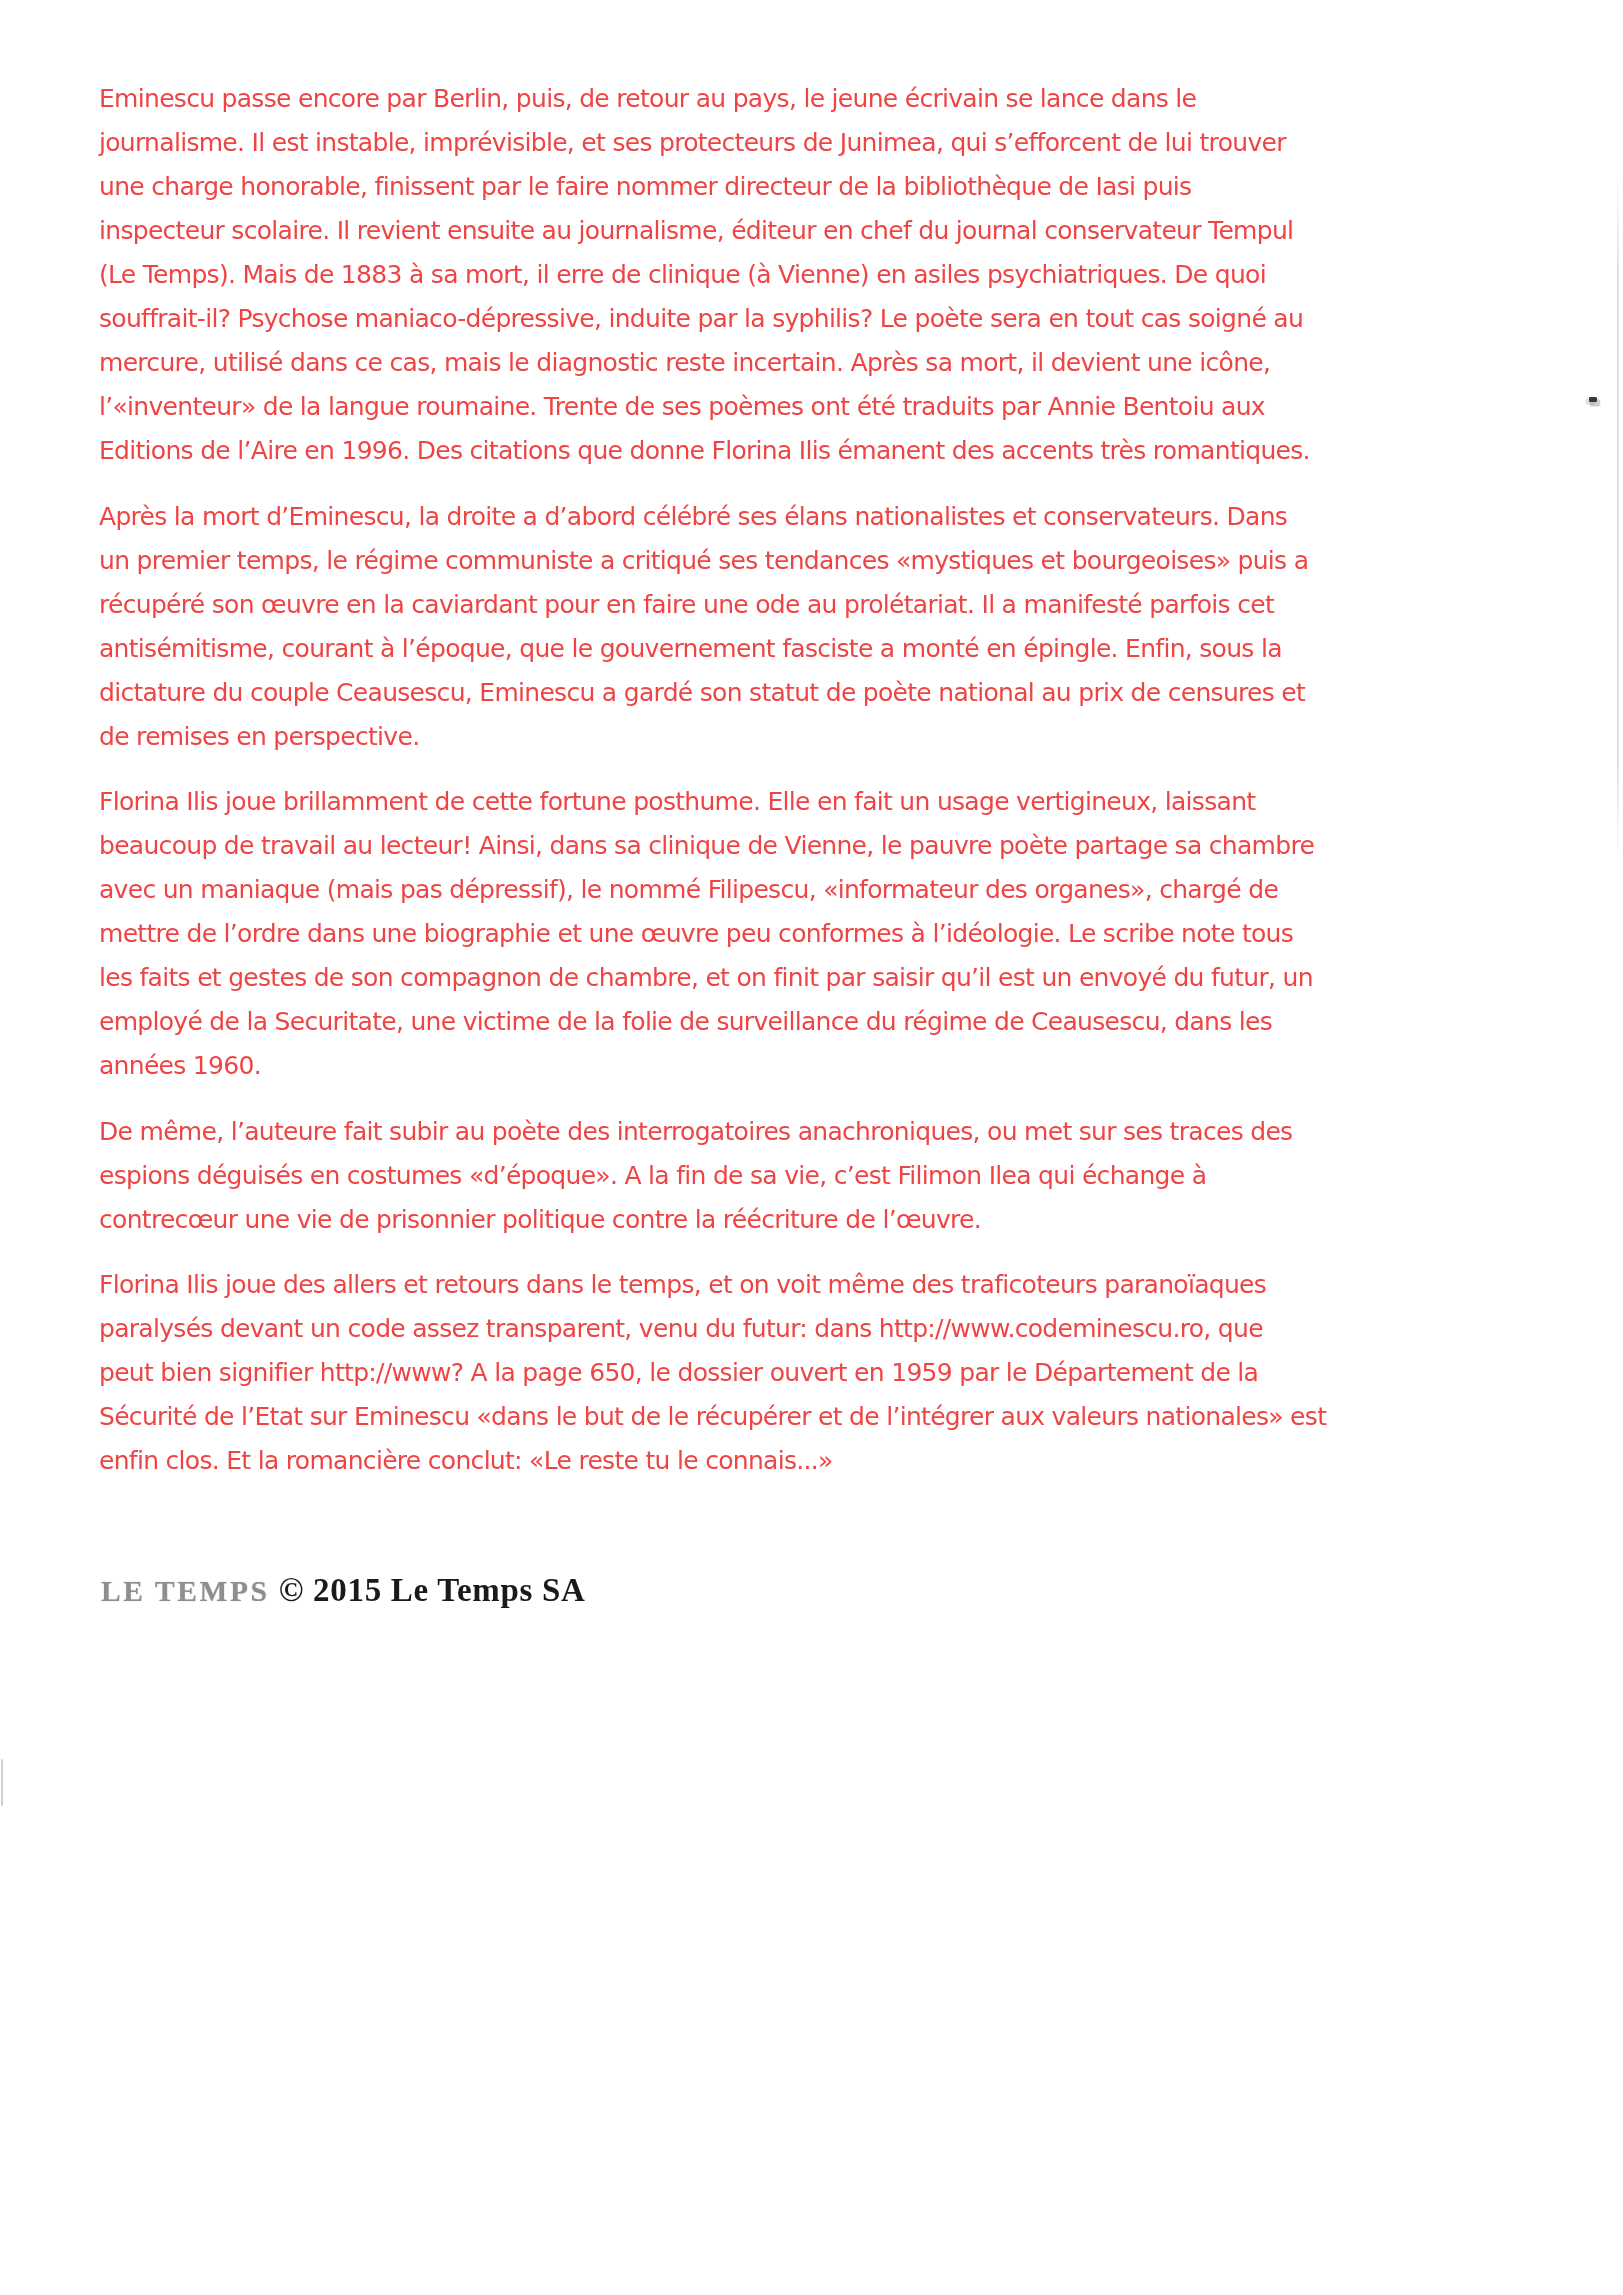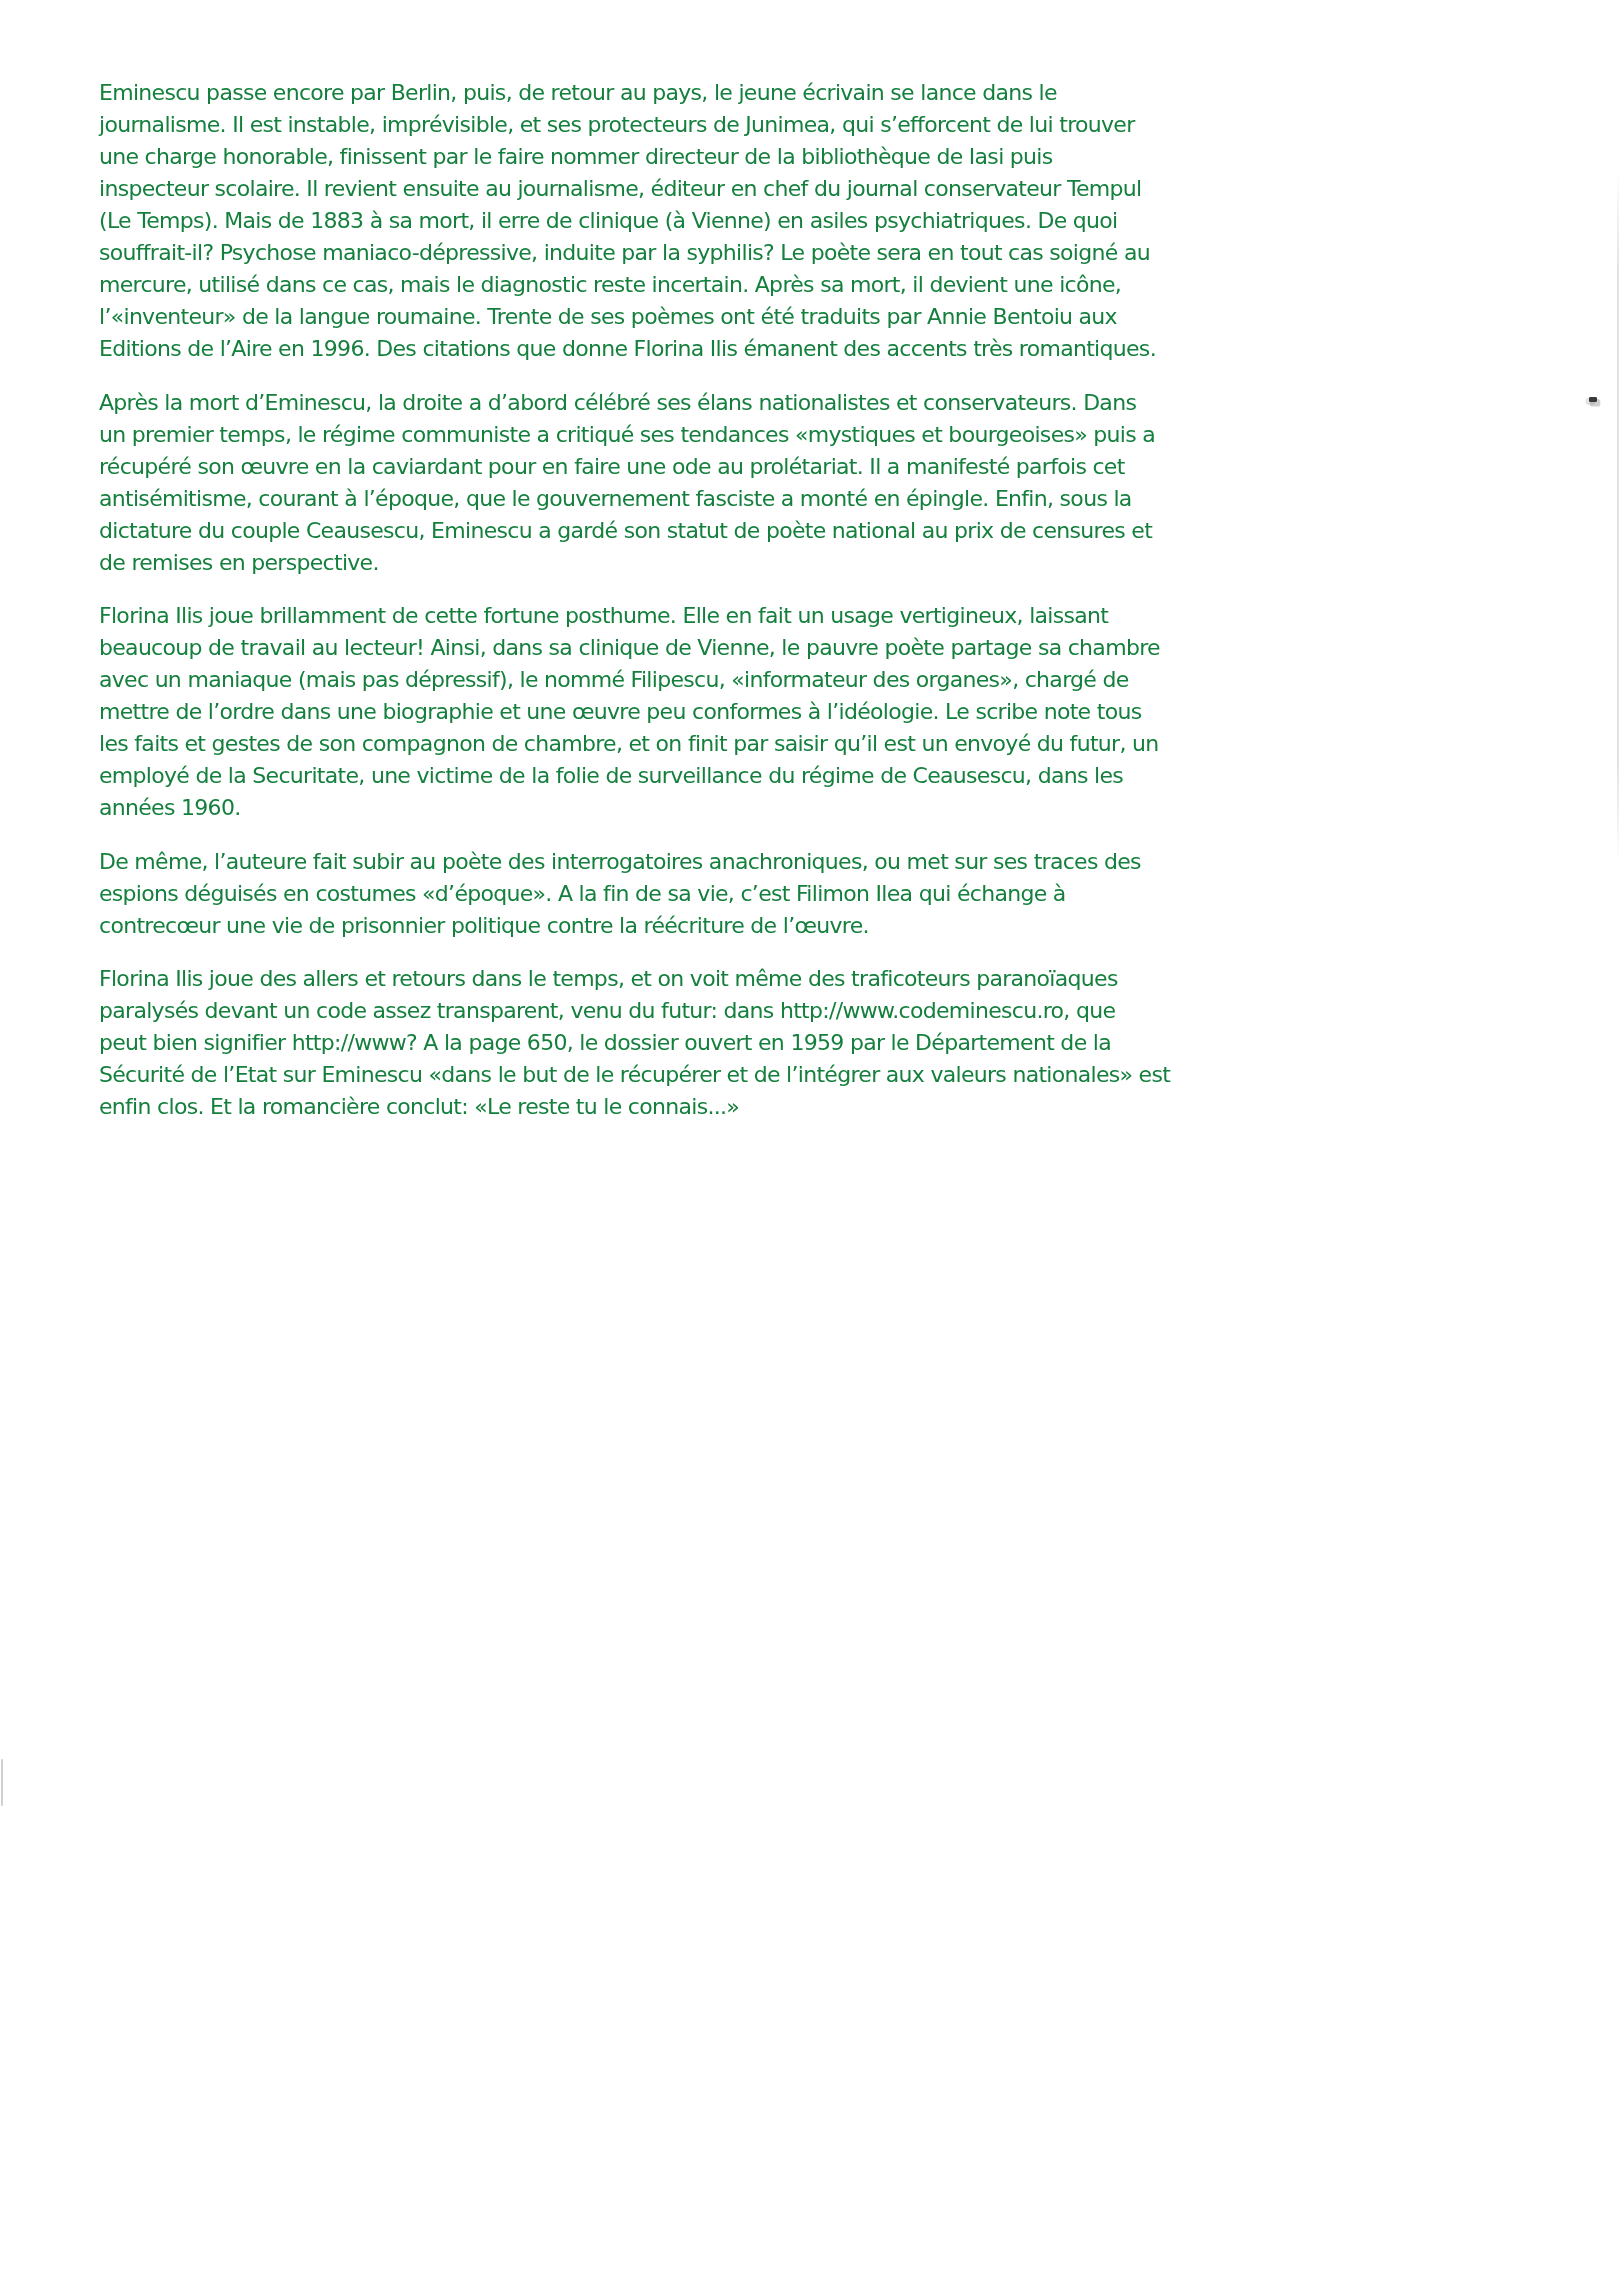--- a/index.html
+++ b/index.html
@@ -17,25 +17,25 @@
   }
   .article {
     position: absolute;
     left: 99px;
     top: 77px;
     width: 1505px;
     color: #222222;
   }
   .article p {
     margin: 0 0 21.6px 0;
-    font-size: 22px;
-    line-height: 32px;
+    font-size: 25px;
+    line-height: 44px;
     letter-spacing: -0.7px;
     white-space: pre-line;
-    color: #15803d;
+    color: #ef4444;
   }
   .footer {
     position: absolute;
     left: 101px;
     top: 1572px;
     width: 1440px;
     white-space: nowrap;
     font-family: "Liberation Serif", serif;
   }
   .footer .logo {
@@ -113,19 +113,23 @@
     <p>De même, l’auteure fait subir au poète des interrogatoires anachroniques, ou met sur ses traces des
 espions déguisés en costumes «d’époque». A la fin de sa vie, c’est Filimon Ilea qui échange à
 contrecœur une vie de prisonnier politique contre la réécriture de l’œuvre.</p>
     <p>Florina Ilis joue des allers et retours dans le temps, et on voit même des traficoteurs paranoïaques
 paralysés devant un code assez transparent, venu du futur: dans http://www.codeminescu.ro, que
 peut bien signifier http://www? A la page 650, le dossier ouvert en 1959 par le Département de la
 Sécurité de l’Etat sur Eminescu «dans le but de le récupérer et de l’intégrer aux valeurs nationales» est
 enfin clos. Et la romancière conclut: «Le reste tu le connais...»</p>
   </div>
 
+  <div class="footer">
+    <span class="logo">LE TEMPS</span>
+    <span class="copyright">© 2015 Le Temps SA</span>
+  </div>
 
   <div class="speck"></div>
   <div class="edge-line-right"></div>
   <div class="edge-mark-left"></div>
 
 </div>
 
 
 </body></html>

